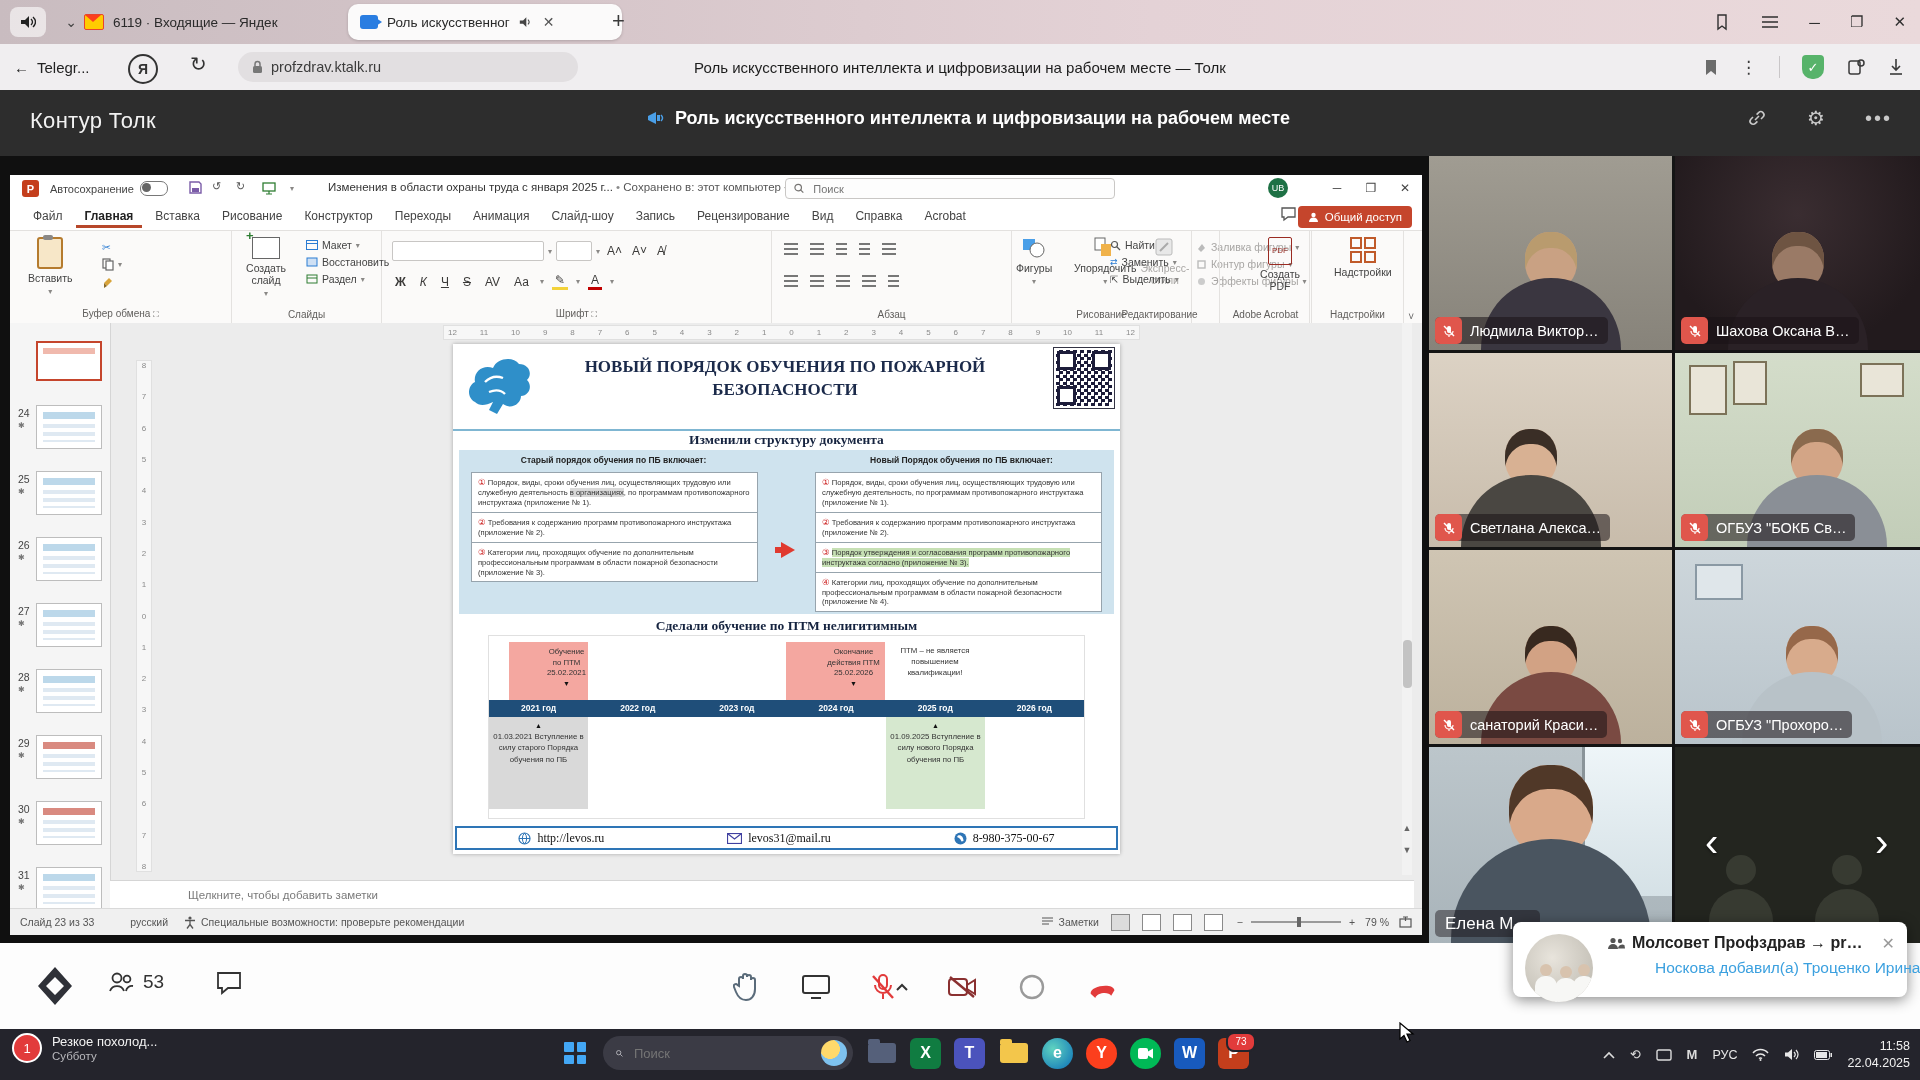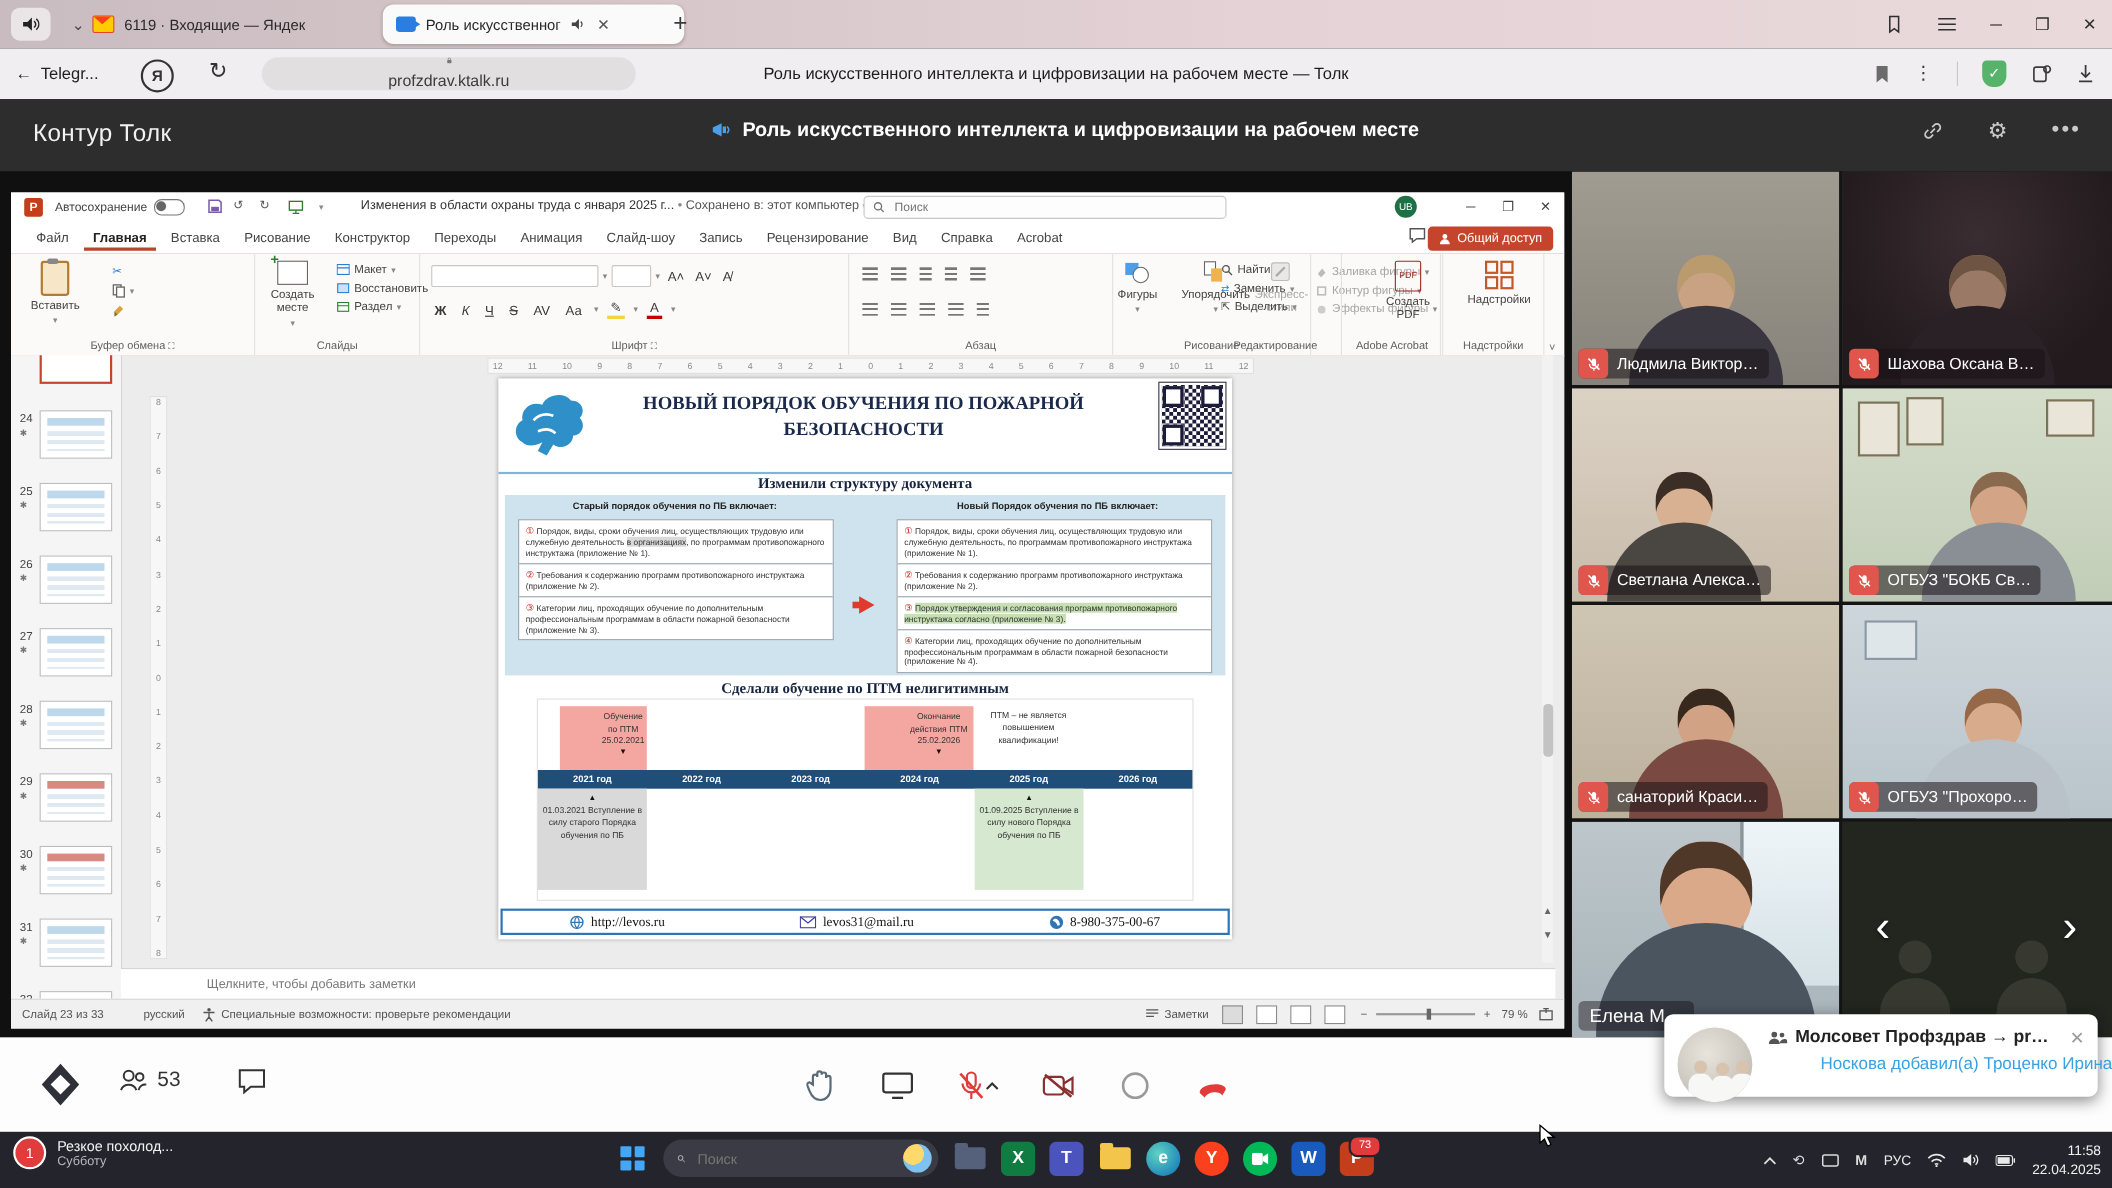--- a/index.html
+++ b/index.html
@@ -21,21 +21,21 @@
   .tabx{color:#555;font-size:14px;margin-left:2px;}
   .newtab{position:absolute;left:612px;top:10px;font-size:22px;color:#3a3a3a;line-height:22px;}
   .winbtns{position:absolute;top:0;height:44px;display:flex;align-items:center;gap:30px;right:14px;color:#2f2f2f;}
   .winbtns span{font-size:15px;}
 
   
   .urlbar{position:absolute;left:0;top:44px;width:1920px;height:46px;background:#f0eef0;display:flex;align-items:center;}
   .backwrap{position:absolute;left:14px;top:0;height:46px;display:flex;align-items:center;gap:8px;color:#222;font-size:15px;}
   .yacirc{position:absolute;left:128px;top:10px;width:26px;height:26px;border:2px solid #333;border-radius:50%;display:flex;align-items:center;justify-content:center;font-size:14px;font-weight:bold;color:#333;}
   .reload{position:absolute;left:190px;top:8px;font-size:20px;color:#333;}
-  .urlpill{position:absolute;left:238px;top:8px;width:340px;height:30px;background:#e2dfe1;border-radius:16px;display:flex;align-items:center;gap:8px;padding:0 14px;box-sizing:border-box;flex-direction:column;}
+  .urlpill{position:absolute;left:238px;top:8px;width:340px;height:30px;background:#e2dfe1;border-radius:16px;display:flex;align-items:center;gap:8px;padding:0 14px;box-sizing:border-box;}
   .urltext{font-size:14.5px;color:#3c3c3c;}
   .ptitle{position:absolute;left:430px;right:430px;top:0;height:46px;display:flex;align-items:center;justify-content:center;font-size:15px;color:#1d1d1d;white-space:nowrap;}
   .urlright{position:absolute;right:16px;top:0;height:46px;display:flex;align-items:center;gap:22px;color:#3a3a3a;}
   .vdiv{width:1px;height:22px;background:#c9c6c8;}
   .shield{width:22px;height:24px;background:#57b36a;border-radius:4px 4px 10px 10px;display:flex;align-items:center;justify-content:center;color:#fff;font-size:13px;}
 
   
   .talkbar{position:absolute;left:0;top:90px;width:1920px;height:66px;background:#2d2d2d;}
   .brand{position:absolute;left:30px;top:18px;font-size:22px;color:#f2f2f2;letter-spacing:.3px;}
   .mtitle{position:absolute;left:16px;right:0;top:18px;display:flex;align-items:center;justify-content:center;gap:10px;color:#fff;font-size:18px;font-weight:bold;}
@@ -81,21 +81,21 @@
   .slideico{width:26px;height:20px;border:1.5px solid #666;background:#fff;position:relative;}
   .slideico:before{content:"+";position:absolute;left:-7px;top:-9px;color:#2e7d32;font-size:13px;font-weight:bold;}
   .pdfico{width:22px;height:26px;border:1.5px solid #9a2b22;border-radius:2px;color:#9a2b22;font-size:8px;display:flex;align-items:center;justify-content:center;}
   .addinico{width:26px;height:26px;display:grid;grid-template-columns:1fr 1fr;grid-template-rows:1fr 1fr;gap:2px;}
   .addinico i{border:2px solid #c05a2a;}
   .ribchev{position:absolute;right:8px;bottom:4px;color:#666;font-size:10px;}
 
   
   .pbody{position:absolute;left:0;top:148px;width:100%;height:585px;background:#ececec;}
   .thumbs{position:absolute;left:0;top:0;width:100px;height:585px;background:#f5f5f5;border-right:1px solid #d5d5d5;overflow:hidden;}
-  .trow{position:absolute;left:0;width:100px;height:62px;}
+  .trow{position:absolute;left:0;width:100px;height:62px;margin-top:32px;}
   .tnum{position:absolute;left:8px;top:2px;font-size:10.5px;color:#444;}
   .tstar{position:absolute;left:8px;top:16px;font-size:8px;color:#777;}
   .tprev{position:absolute;left:26px;top:0;width:66px;height:44px;background:#fff;border:1px solid #bdbdbd;box-sizing:border-box;}
   .tprev:before{content:"";position:absolute;left:6px;top:6px;right:6px;height:7px;background:#bcd8ea;}
   .tprev:after{content:"";position:absolute;left:6px;top:18px;right:6px;bottom:6px;background:repeating-linear-gradient(#dfe9f2 0 4px,#fff 4px 8px);}
   .tprev.warm:before{background:#d98a80;}
   .tsel{position:absolute;left:26px;top:4px;width:66px;height:40px;background:#fff;border:2px solid #c5452c;box-sizing:border-box;}
   .tsel:before{content:"";position:absolute;left:5px;top:5px;right:5px;height:6px;background:#f0b9ad;}
   .edit{position:absolute;left:100px;top:0;width:1304px;height:552px;}
   .rulerh{position:absolute;left:333px;top:2px;width:687px;height:13px;display:flex;justify-content:space-between;align-items:center;font-size:8px;color:#8a8a8a;background:#f7f7f7;border:1px solid #e0e0e0;padding:0 4px;}
@@ -392,21 +392,21 @@
                   <path d="M2 7 l3 3 -3 2 z" fill="#8a6a2a"></path>
                 </svg>
               </div>
           </div>
           <div class="rglabel"><span>Буфер обмена</span> <span style="font-size:8px;">⛶</span></div>
         </div>
 
         <div class="rgroup" style="left:222px;width:150px;">
           <div class="bigbtn" style="left:8px;">
             <span class="slideico"></span>
-            <span style="width:52px;">Создать месте</span>
+            <span style="width:52px;">Создать слайд</span>
               <span class="chev">▾</span>
           </div>
           <div class="smallrows" style="left:74px;top:8px;">
             <div class="smallrow">
                 <svg width="12" height="10" viewBox="0 0 12 10">
                   <rect x="0.5" y="0.5" width="11" height="9" fill="none" stroke="#2b7cd3"></rect>
                   <path d="M0.5 3.5 h11" stroke="#2b7cd3"></path>
                 </svg>
                 <span>Макет</span>
                 <span class="chev">▾</span>

